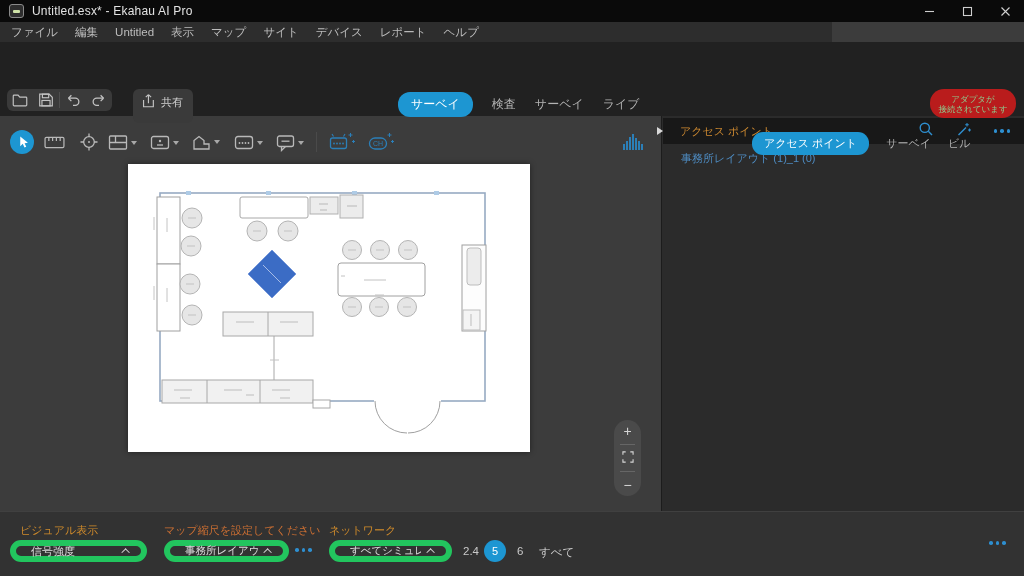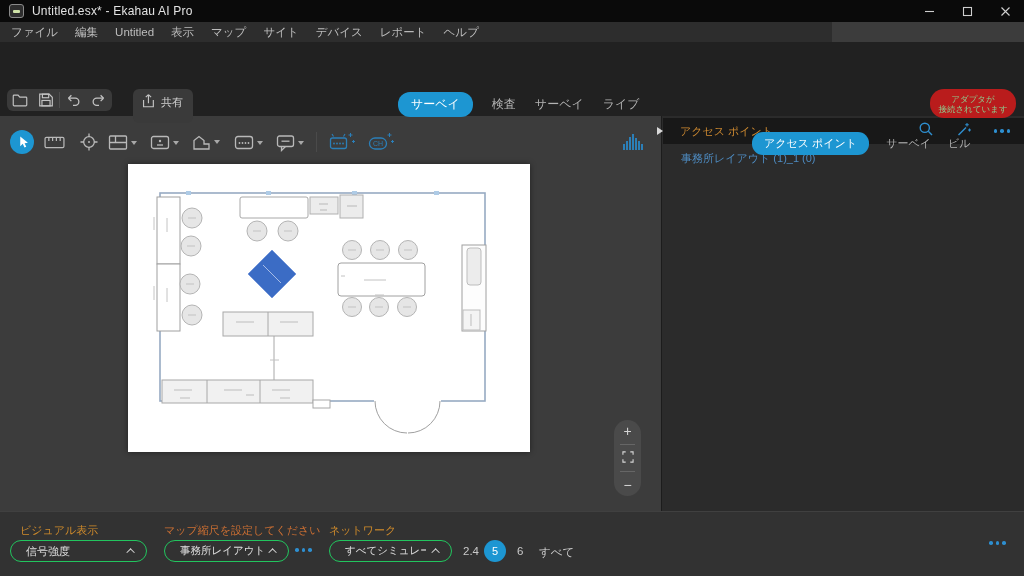--- a/index.html
+++ b/index.html
@@ -58,21 +58,21 @@
   .right-panel { position:absolute; left:661px; top:116px; width:363px; height:395px; background:#2b2b2b; border-left:1px solid #1c1c1c; }
   .panel-header { position:absolute; left:1px; top:2px; width:361px; height:26px; background:#181818; display:flex; align-items:center; }
   .panel-header-title { font-size:11px; color:#cf8a30; margin-left:17px; flex:1; }
   .ph-icons { display:flex; align-items:center; gap:22px; margin-right:14px; }
   .ap-list { position:absolute; left:1px; top:28px; width:399px; }
   .ap-item { font-size:11px; color:#4e8cc2; padding:7px 0 6px 18px; }
   
   .bottom-bar { position:absolute; left:0; top:511px; width:1024px; height:65px; background:#323232; border-top:1px solid #404040; z-index:20; }
   .bb-label { position:absolute; top:11px; font-size:11px; color:#d08b2b; white-space:nowrap; }
   .bb-label.warn { color:#cd6f32; }
-  .dd-pill { position:absolute; top:28px; height:22px; border:1px solid #22c55e; border-radius:12px; display:flex; align-items:center; justify-content:space-between; padding:0 11px 0 15px; }
+  .dd-pill { position:absolute; top:28px; height:22px; border:6px solid #22c55e; border-radius:12px; display:flex; align-items:center; justify-content:space-between; padding:0 11px 0 15px; }
   .dd-value { font-size:11px; color:#e0e0e0; white-space:nowrap; overflow:hidden; }
   .chev-up { width:6px; height:6px; border-left:1.5px solid #d6d6d6; border-top:1.5px solid #d6d6d6; transform:rotate(45deg) translateY(2px); margin-left:8px; flex:none; }
   .band-label { position:absolute; top:33px; font-size:11.5px; color:#c9c9c9; }
   .band-circle { position:absolute; left:484px; top:28px; width:22px; height:22px; border-radius:50%; background:#1d96d2; color:#fff; font-size:11px; display:flex; align-items:center; justify-content:center; }
   .dots { display:flex; gap:3px; align-items:center; }
   .dots i { width:3.5px; height:3.5px; border-radius:50%; background:#2e8fd0; display:block; }
   .dots-abs { position:absolute; }
 </style>
 </head>
 <body>

